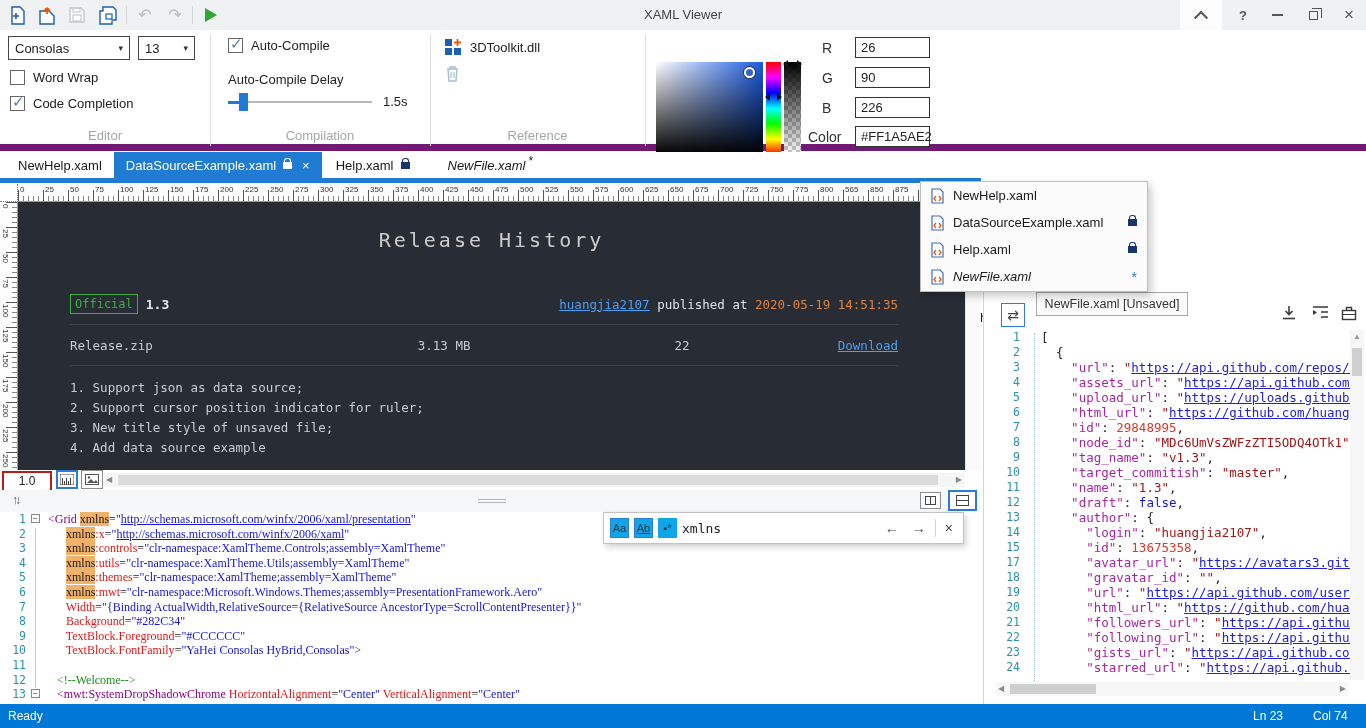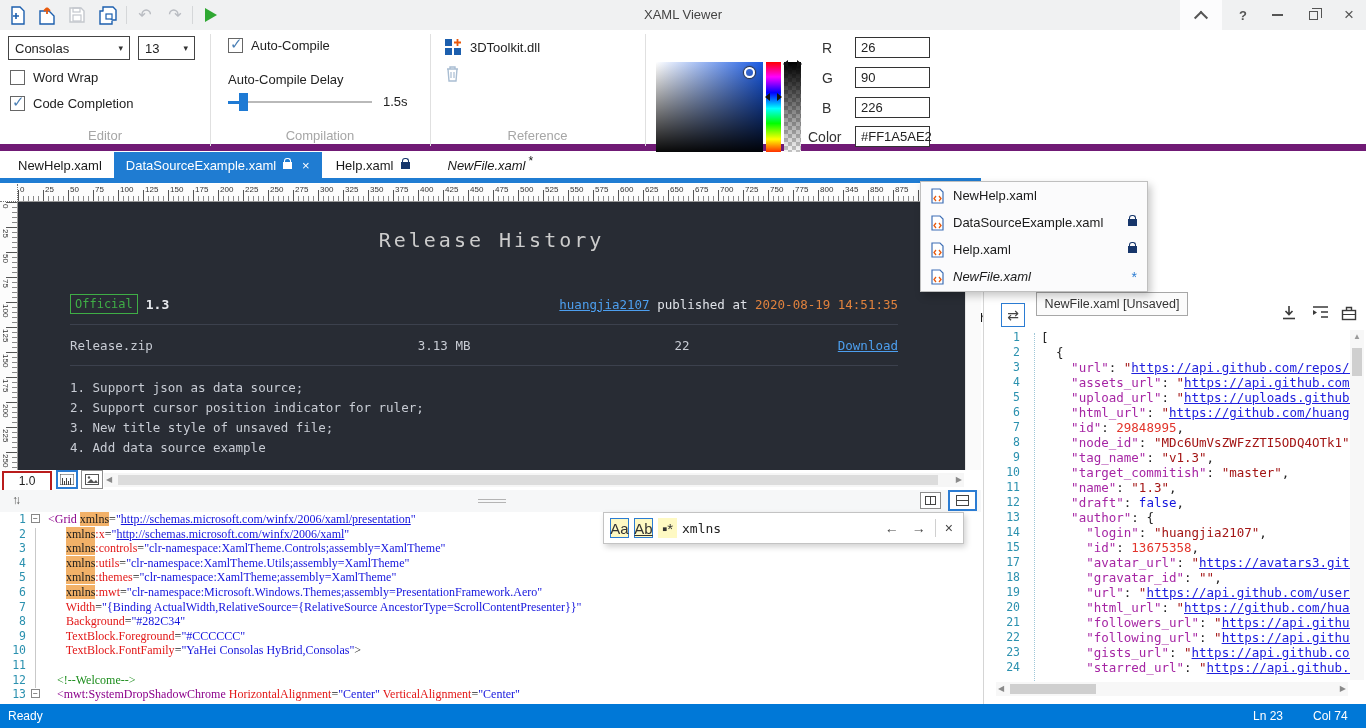--- a/index.html
+++ b/index.html
@@ -102,21 +102,21 @@
   .cl code { position:absolute; left:48px; white-space:pre; font-family:Liberation Serif, serif; }
   .foldline { left:35px; width:1px; background:#c9c9c9; }
   .tk-tag{color:#8b008b} .tk-attr{color:#e21717} .tk-val{color:#1414dd}
   .tk-link{color:#1414dd;text-decoration:underline} .tk-hl{background:#f2b168;color:#1a1a1a}
   .tk-comment{color:#1a8c1a} .tk-plain{color:#222}
   .tk-jkey{color:#a626a4} .tk-jstr{color:#a31515} .tk-jnum{color:#e2342b}
   .tk-jbool{color:#1414dd} .tk-jlink{color:#2020dd;text-decoration:underline}
 
   
   .search { left:603px; top:512px; width:361px; height:32px; background:#fff; border:1px solid #c3c3c3; box-shadow:2px 3px 6px rgba(0,0,0,.18); display:flex; align-items:center; padding:0 6px; gap:5px; }
-  .sbtn { width:19px; height:20px; display:flex; align-items:center; justify-content:center; font-size:15px; color:#333; background:#fef9c3; cursor:pointer; }
+  .sbtn { width:19px; height:20px; display:flex; align-items:center; justify-content:center; font-size:11px; color:#333; background:#0ea5e9; cursor:pointer; }
   .sbtn.tog { border:1px solid #2b7cd3; }
   .sinput { flex:1; height:22px; border:none; outline:none; font-family:"DejaVu Sans Mono",monospace; font-size:13px; color:#222; }
   .snav { font-size:14px; color:#444; cursor:pointer; padding:0 4px; }
 
   
   .rpanel { left:983px; top:185px; width:383px; height:519px; background:#fff; border-left:1px solid #d5d5d5; }
   .refreshbtn { left:17px; top:118px; width:24px; height:24px; border:1px solid #2b7cd3; background:#fff; display:flex; align-items:center; justify-content:center; font-size:14px; color:#444; cursor:pointer; }
   .jtab { left:52px; top:107px; width:152px; height:24px; border:1px solid #a7a7a7; background:#fbfbfb; font-size:12.5px; color:#333; display:flex; align-items:center; justify-content:center; }
   .jicon { top:120px; width:18px; height:18px; cursor:pointer; }
   .jsoncode { left:10px; top:145px; width:360px; height:360px; overflow:hidden; font-family:"DejaVu Sans Mono",monospace; font-size:12.5px; }
@@ -338,21 +338,21 @@
       <span style="left: 577px;">575</span>
       <span style="left: 602px;">600</span>
       <span style="left: 627px;">625</span>
       <span style="left: 652px;">650</span>
       <span style="left: 677px;">675</span>
       <span style="left: 702px;">700</span>
       <span style="left: 727px;">725</span>
       <span style="left: 752px;">750</span>
       <span style="left: 777px;">775</span>
       <span style="left: 802px;">800</span>
-      <span style="left: 827px;">345</span>
+      <span style="left: 827px;">565</span>
       <span style="left: 852px;">850</span>
       <span style="left: 877px;">875</span>
     </div>
   <div class="abs vruler" id="vruler">
       <span style="top: 2px;">0</span>
       <span style="top: 27px;">25</span>
       <span style="top: 52px;">50</span>
       <span style="top: 77px;">75</span>
       <span style="top: 102px;">100</span>
       <span style="top: 127px;">125</span>
@@ -365,21 +365,21 @@
 
   <div class="abs canvas mono">
     <div class="abs pv-title">Release History</div>
     <div class="abs" style="left:52px;top:82px;width:828px">
       <div style="display:flex;align-items:center;height:40px">
         <span class="badge mono">Official</span>
         <span style="margin-left:8px;font-weight:bold;color:#e8eaee;font-size:13px">1.3</span>
         <span style="margin-left:auto;font-size:12.5px">
           <span class="linkblue">huangjia2107</span>
           <span style="color:#dfe2e8"> <span>published at</span> </span>
-          <span class="dateorange">2020-08-19 14:51:35</span>
+          <span class="dateorange">2020-05-19 14:51:35</span>
         </span>
       </div>
       <div class="divider-dark" style="position:relative;left:0;width:100%"></div>
       <div class="pvrow" style="display:flex;align-items:center;height:40px">
         <span style="width:42%">Release.zip</span>
         <span style="width:31%">3.13 MB</span>
         <span>22</span>
         <span class="linkblue" style="margin-left:auto">Download</span>
       </div>
       <div class="divider-dark" style="position:relative;left:0;width:100%"></div>

